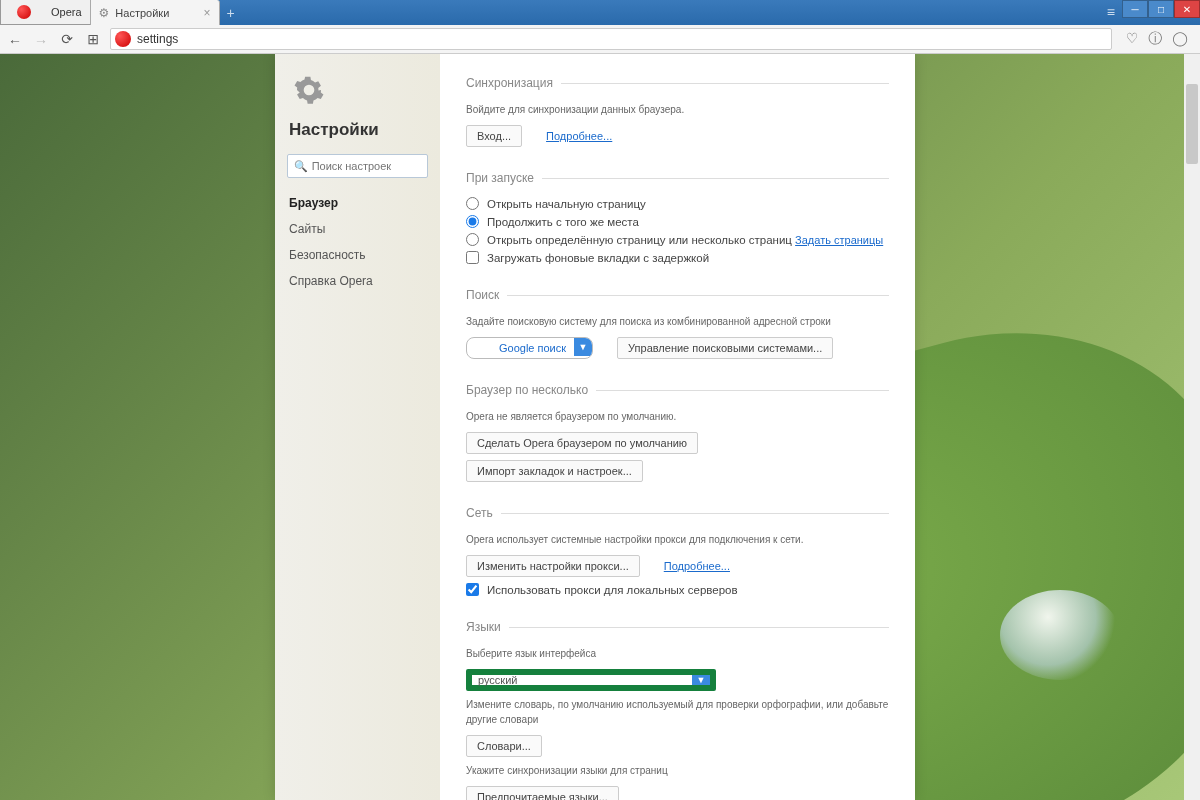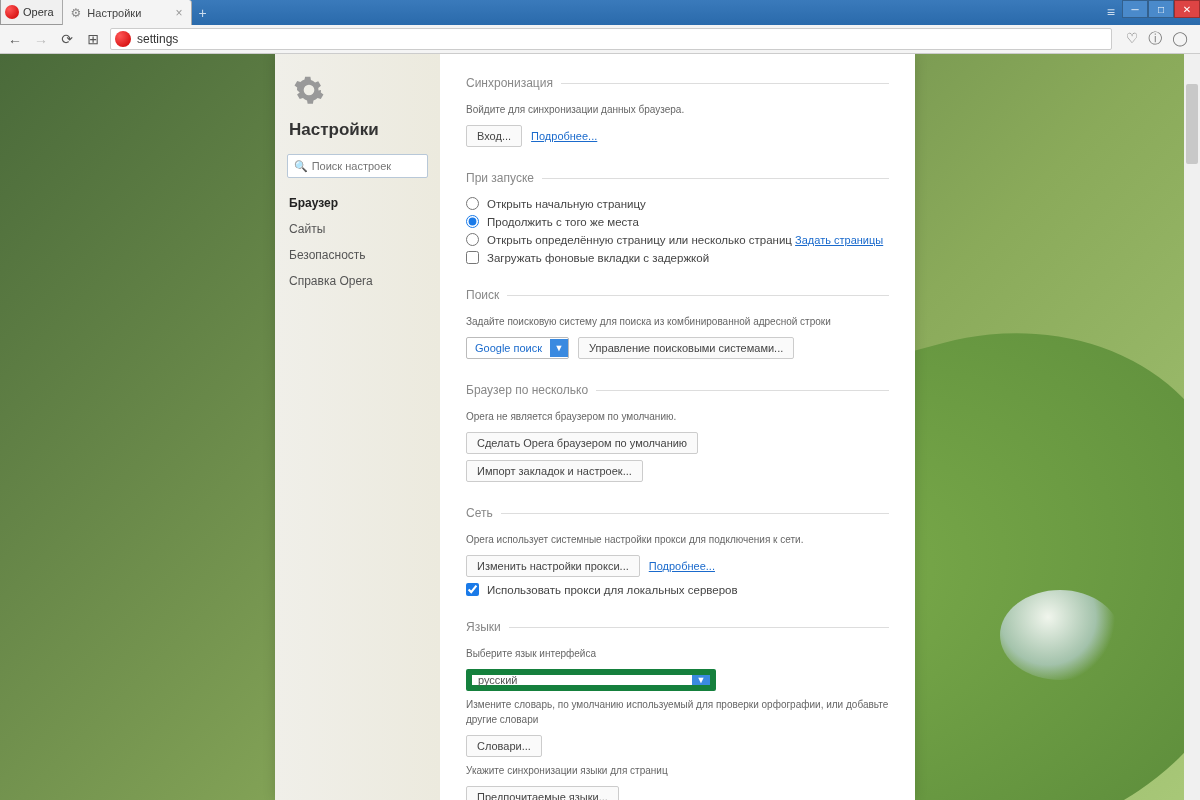--- a/index.html
+++ b/index.html
@@ -1,20 +1,20 @@
 <!DOCTYPE html>
 <html><head>
 <meta charset="utf-8">
 <style>
 * { margin:0; padding:0; box-sizing:border-box; font-family:"Segoe UI",Arial,sans-serif; }
 body { width:1200px; height:800px; overflow:hidden; background:#2a5a8a; position:relative; }
 
 
 .titlebar { height:25px; background:linear-gradient(#3a7abb,#2a6aab); display:flex; align-items:stretch; position:relative; }
-.opera-btn { background:#f0f0f0; border:1px solid #999; border-top:none; display:flex; align-items:center; padding:0 8px 0 4px; font-size:11px; color:#333; cursor:pointer; gap:4px; }
+.opera-btn { background:#f0f0f0; border:1px solid #999; border-top:none; display:flex; align-items:center; padding:0 8px 0 16px; font-size:11px; color:#333; cursor:pointer; gap:20px; }
 .opera-logo { width:14px; height:14px; background:radial-gradient(circle at 30% 30%,#ff5555,#cc0000); border-radius:50%; display:inline-block; }
 .tab { background:#f4f4f4; border:1px solid #aaa; border-bottom:none; border-top:none; display:flex; align-items:center; padding:0 8px; font-size:11px; color:#444; gap:6px; margin-left:-1px; border-radius:0 3px 0 0; cursor:pointer; min-width:130px; }
 .tab .gear-mini { color:#888; font-size:12px; }
 .tab .close { color:#999; font-size:12px; margin-left:auto; cursor:pointer; }
 .new-tab { width:22px; display:flex; align-items:center; justify-content:center; color:#cde; font-size:14px; cursor:pointer; }
 .win-controls { position:absolute; right:0; top:0; display:flex; height:18px; }
 .win-controls div { width:26px; display:flex; align-items:center; justify-content:center; font-size:10px; color:#fff; cursor:pointer; border:1px solid rgba(0,0,0,.3); }
 .win-min{background:#4a8acb}.win-max{background:#4a8acb}.win-close{background:#d44}
 .panel-toggle { position:absolute; right:85px; top:4px; color:#cde; font-size:14px; cursor:pointer; }
 
@@ -47,26 +47,26 @@
 .search-box input { border:none; outline:none; width:100%; font-size:11px; color:#888; background:transparent; }
 .nav-item { padding:6px 14px; font-size:12px; color:#555; cursor:pointer; }
 .nav-item.active { font-weight:600; color:#222; position:relative; }
 .nav-item.active::after { content:""; position:absolute; right:-8px; top:50%; transform:translateY(-50%); border:8px solid transparent; border-right-color:#fff; }
 
 .main { flex:1; padding:22px 26px 40px 26px; overflow-y:auto; font-size:12px; color:#555; }
 .section { margin-bottom:24px; }
 .section-title { font-size:12px; color:#888; margin-bottom:12px; display:flex; align-items:center; gap:8px; }
 .section-title::after { content:""; flex:1; height:1px; background:#ddd; }
 .desc { font-size:10px; color:#666; margin-bottom:8px; line-height:1.5; }
-.row { display:flex; align-items:center; gap:9px; flex-wrap:wrap; margin-bottom:6px; }
+.row { display:flex; align-items:center; gap:24px; flex-wrap:wrap; margin-bottom:6px; }
 .btn { background:#fafafa; border:1px solid #ccc; border-radius:2px; padding:4px 10px; font-size:11px; color:#444; cursor:pointer; }
 .link { color:#1a6acc; font-size:11px; text-decoration:underline; cursor:pointer; }
 .radio-row, .check-row { display:flex; align-items:center; gap:8px; margin-bottom:5px; font-size:11.5px; color:#444; }
 .radio-row input, .check-row input { cursor:pointer; accent-color:#1a7ae8; }
-.dropdown { display:inline-flex; align-items:center; border:1px solid #bbb; border-radius:2px; overflow:hidden; cursor:pointer; }
+.dropdown { display:inline-flex; align-items:flex-start; border:1px solid #bbb; border-radius:8px; overflow:hidden; cursor:pointer;padding-left:24px; }
 .dropdown span { padding:4px 8px; font-size:11px; color:#1a6acc; }
 .dropdown .arrow { background:#3a8ae0; color:#fff; width:18px; display:flex; align-items:center; justify-content:center; font-size:9px; }
 .lang-select { width:250px; height:22px; border:6px solid #15803d; border-radius:2px; display:flex; align-items:center; justify-content:space-between; padding:0 0 0 6px; font-size:11px; cursor:pointer; margin-bottom:6px; }
 .lang-select .arrow { background:#3a8ae0; color:#fff; width:18px; height:100%; display:flex; align-items:center; justify-content:center; font-size:9px; }
 </style>
 </head>
 <body>
 
 <div class="titlebar">
   <div class="opera-btn">

